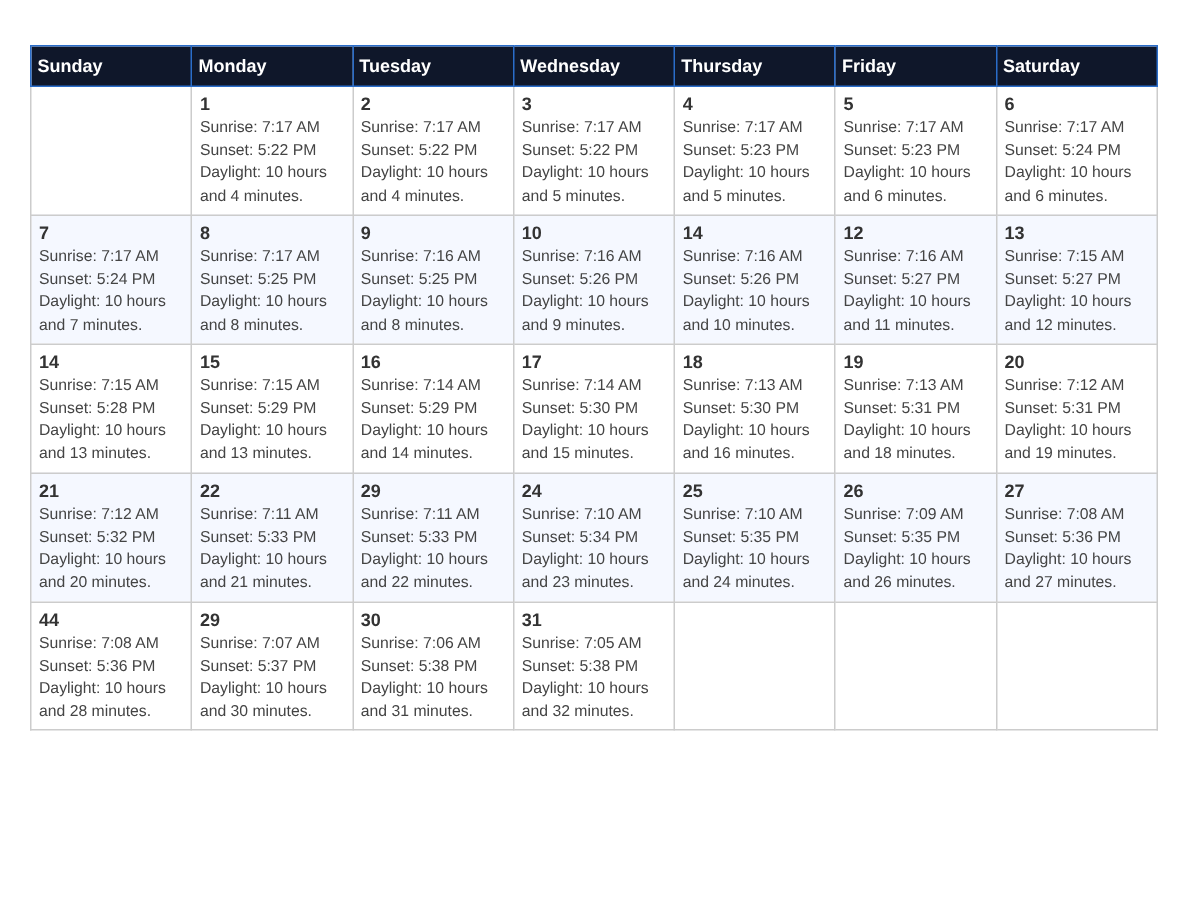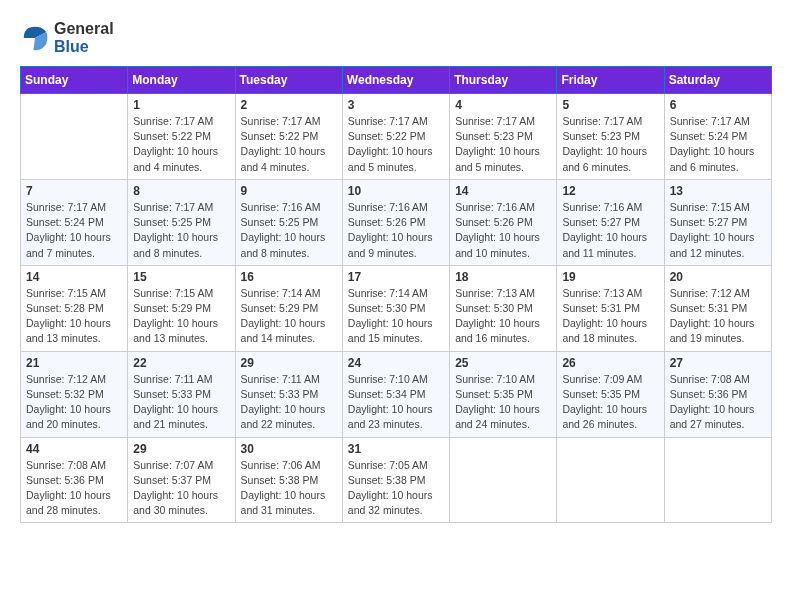--- a/index.html
+++ b/index.html
@@ -37,21 +37,21 @@
       font-size: 15px;
       color: #333;
       margin-top: 2px;
     }
     table {
       width: 100%;
       border-collapse: collapse;
       font-size: 11px;
     }
     thead tr th {
-      background-color: #6d28d9;
+      background-color: #0f172a;
       color: #fff;
       padding: 6px 4px;
       text-align: left;
       font-size: 12px;
       font-weight: bold;
       border: 1px solid #2a6dc9;
     }
     tbody tr td {
       border: 1px solid #ccc;
       vertical-align: top;
@@ -74,30 +74,20 @@
     .day-info {
       color: #444;
       font-size: 10.5px;
       line-height: 1.45;
     }
   </style>
 </head>
 <body>
 
 <div class="header">
-  <div class="logo">
-    <svg class="logo-icon" viewBox="0 0 40 40">
-      <path d="M5 20 Q5 5 20 5 Q30 5 35 12 L20 20 Z" fill="#1a5fa8"></path>
-      <path d="M20 20 L35 12 Q38 18 35 28 Q28 38 18 36 Z" fill="#5599dd"></path>
-    </svg>
-    <div>
-      <div style="font-size:16px;font-weight:bold;color:#333;">General</div>
-      <div style="font-size:16px;font-weight:bold;color:#1a5fa8;">Blue</div>
-    </div>
-  </div>
 </div>
 
 <table>
   <thead>
     <tr>
     <th>Sunday</th>
         <th>Monday</th>
         <th>Tuesday</th>
         <th>Wednesday</th>
         <th>Thursday</th>

